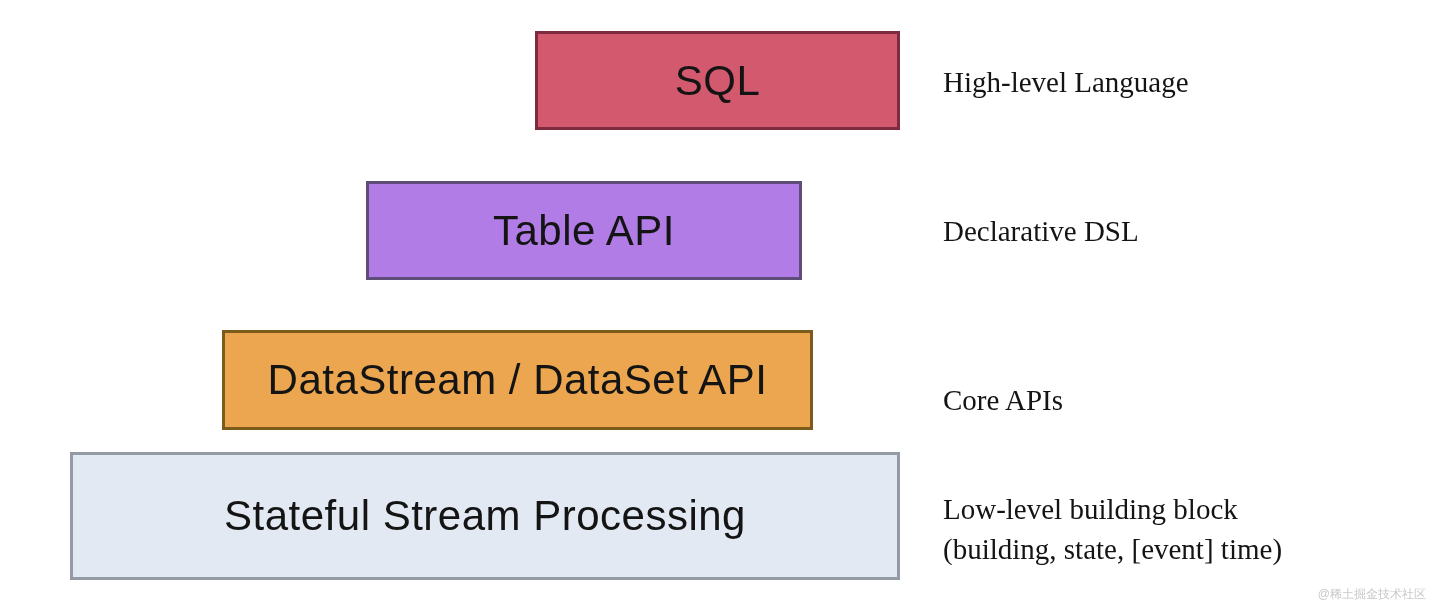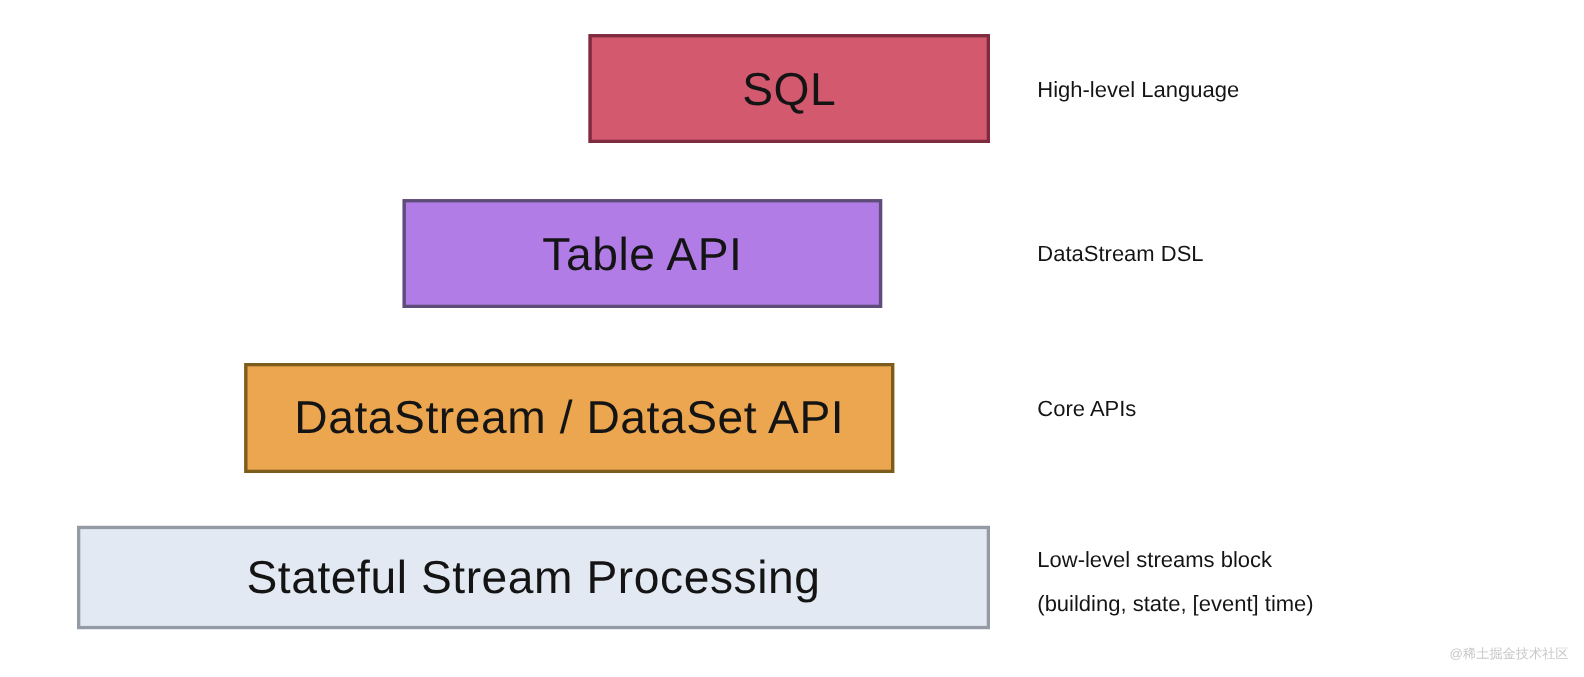--- a/index.html
+++ b/index.html
@@ -25,33 +25,34 @@
   }
   .layer-box span {
     font-size: 42px;
     color: #141414;
     letter-spacing: 0.5px;
     white-space: nowrap;
   }
   .box-sql        { left: 535px; top: 31px;  width: 365px; height: 99px; }
   .box-table      { left: 366px; top: 181px; width: 436px; height: 99px; }
   .box-datastream { left: 222px; top: 330px; width: 591px; height: 100px; }
-  .box-stateful   { left: 70px;  top: 478px; width: 830px; height: 94px; }
+  .box-stateful   { left: 70px;  top: 452px; width: 830px; height: 128px; }
 
   .annotation {
     position: absolute;
     left: 943px;
-    font-size: 20px;
+    font-size: 29px;
     color: #141414;
     line-height: 40px;
     white-space: nowrap;
+    font-family: Liberation Serif, serif;
   }
   .anno-1 { top: 62px; }
   .anno-2 { top: 211px; }
-  .anno-3 { top: 352px; }
+  .anno-3 { top: 380px; }
   .anno-4 { top: 489px; }
 
   .watermark {
     position: absolute;
     right: 14px;
     bottom: 12px;
     font-size: 12px;
     color: #c8c8c8;
     white-space: nowrap;
   }
@@ -62,30 +63,30 @@
 <div class="canvas">
 
   <div class="layer-box box-sql" style="background-color: rgb(210, 89, 110); border-color: rgb(127, 43, 63);">
     <span>SQL</span>
   </div>
   <div class="annotation anno-1">High-level Language</div>
 
   <div class="layer-box box-table" style="background-color: rgb(178, 124, 231); border-color: rgb(94, 77, 120);">
     <span>Table API</span>
   </div>
-  <div class="annotation anno-2">DataStream DSL</div>
+  <div class="annotation anno-2">Declarative DSL</div>
 
   <div class="layer-box box-datastream" style="background-color: rgb(235, 166, 79); border-color: rgb(124, 92, 28);">
     <span>DataStream / DataSet API</span>
   </div>
   <div class="annotation anno-3">Core APIs</div>
 
   <div class="layer-box box-stateful" style="background-color: rgb(227, 233, 243); border-color: rgb(149, 155, 164);">
     <span>Stateful Stream Processing</span>
   </div>
   <div class="annotation anno-4">
-    <div>Low-level streams block</div>
+    <div>Low-level building block</div>
     <div>(building, state, [event] time)</div>
   </div>
 
   <div class="watermark">@稀土掘金技术社区</div>
 
 </div>
 
 </body></html>

